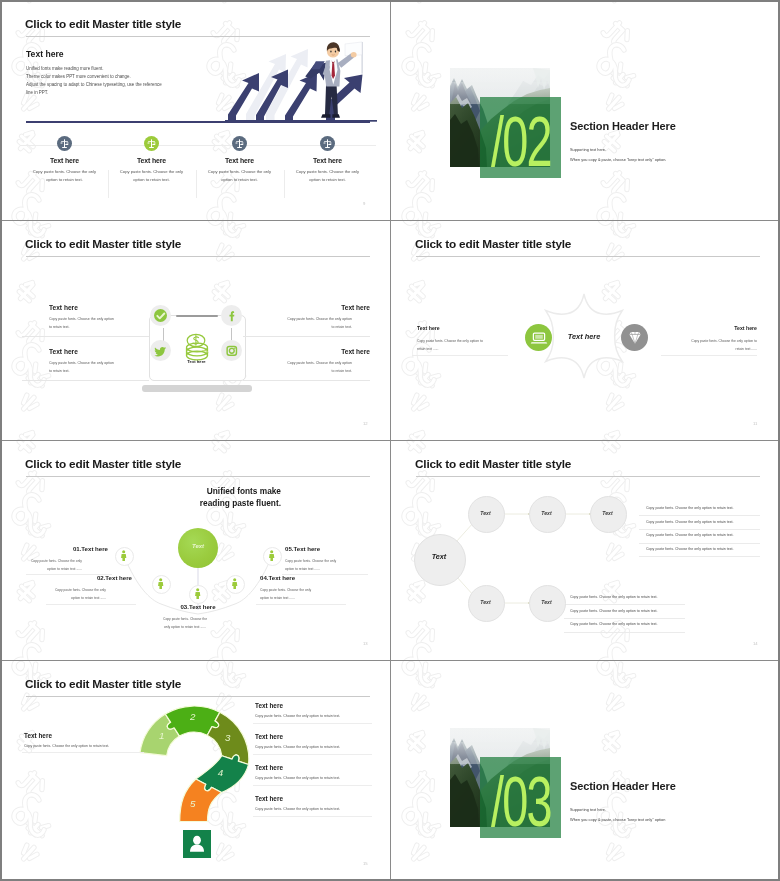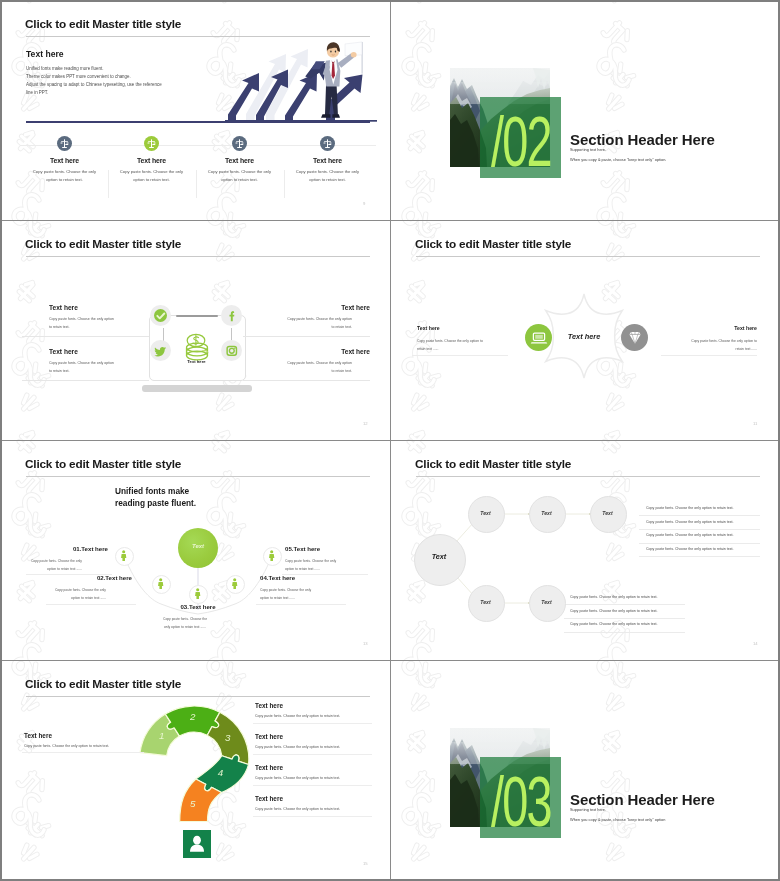--- a/index.html
+++ b/index.html
@@ -42,21 +42,21 @@
   
   .s4-star{position:absolute;left:152px;top:70px;width:80px;height:88px;}
   .s4-ctext{position:absolute;left:152px;top:110px;width:80px;text-align:center;font-size:7.4px;
             font-weight:bold;font-style:italic;color:#1d1d1d;z-index:3;}
   .s4-circ{position:absolute;width:27px;height:27px;border-radius:50%;z-index:4;}
   .s4-h{position:absolute;font-size:5.2px;font-weight:bold;color:#1d1d1d;}
   .s4-p{position:absolute;font-size:3.4px;line-height:8px;color:#5a5a5a;width:88px;white-space:pre-line;}
   .s4-ul{position:absolute;height:0.6px;background:#ececec;}
 
   
-  .s5-head{position:absolute;left:113px;top:44px;width:166px;text-align:left;font-size:8.3px;
+  .s5-head{position:absolute;left:113px;top:44px;width:166px;text-align:right;font-size:8.3px;
            line-height:11.8px;font-weight:bold;color:#1a1a1a;}
   .s5-hub{position:absolute;left:176px;top:86px;width:40px;height:40px;border-radius:50%;
           background:radial-gradient(circle at 38% 34%,#a5d955 0%,#9acb3e 55%,#8fc334 100%);z-index:3;}
   .s5-hubT{position:absolute;left:176px;top:101px;width:40px;text-align:center;font-size:6px;
            font-style:italic;font-weight:bold;color:#e8f5cf;z-index:4;}
   .s5-node{position:absolute;width:17px;height:17px;border-radius:50%;background:#fff;
            border:0.8px solid #eaeaea;z-index:3;}
   .s5-h{position:absolute;font-size:6.1px;font-weight:bold;color:#1a1a1a;}
   .s5-p{position:absolute;font-size:3.35px;line-height:8.2px;color:#5c5c5c;width:64px;white-space:pre-line;}
   .s5-ul{position:absolute;height:0.6px;background:#ececec;}
@@ -82,21 +82,21 @@
   .s7-rh{position:absolute;left:253px;font-size:6.4px;font-weight:bold;color:#1a1a1a;}
   .s7-rp{position:absolute;left:253px;width:122px;font-size:3.5px;line-height:6px;color:#545454;}
   .s7-rul{position:absolute;left:251px;width:119px;height:0.5px;background:#ededed;}
 
   
   .sec-photo{position:absolute;left:58px;top:66px;width:100px;height:99px;overflow:hidden;}
   .sec-green{position:absolute;left:88px;top:95px;width:81px;height:81px;background:rgba(24,122,56,0.70);}
   .sec-num{position:absolute;left:99px;top:105px;font-size:60px;line-height:60px;color:#b8f060;
            font-family:"Liberation Sans",sans-serif;font-weight:400;letter-spacing:-2.2px;z-index:3;
            transform:scale(0.78,1.18);transform-origin:left top;white-space:nowrap;}
-  .sec-head{position:absolute;left:178px;top:129px;font-size:15px;font-weight:bold;color:#1d1d1d;letter-spacing:-0.1px;text-align:right;}
+  .sec-head{position:absolute;left:178px;top:118px;font-size:11px;font-weight:bold;color:#1d1d1d;letter-spacing:-0.1px;text-align:right;}
   .sec-sub1{position:absolute;left:178px;top:145px;font-size:3.9px;color:#3d3d3d;}
   .sec-sub2{position:absolute;left:178px;top:155px;font-size:3.9px;color:#3d3d3d;}
 </style>
 </head>
 <body>
 
 <div class="page">
  <div class="grid">
   <div class="wm">
     <svg width="776" height="877" viewBox="0 0 776 877">

